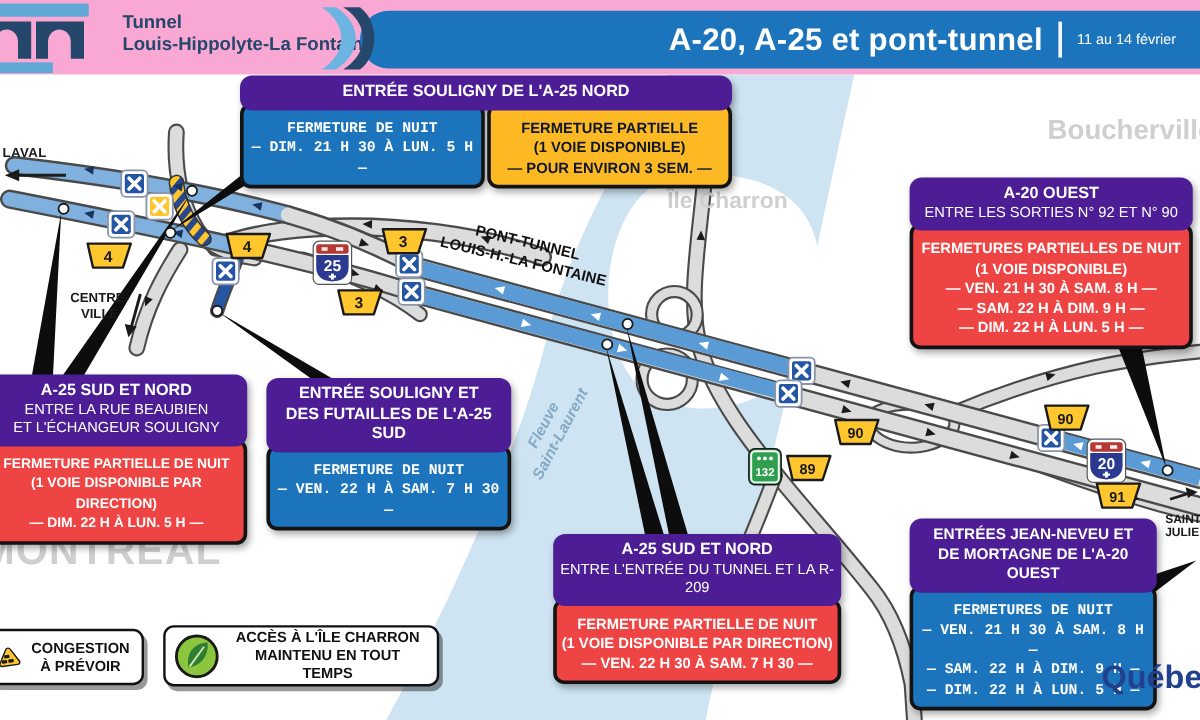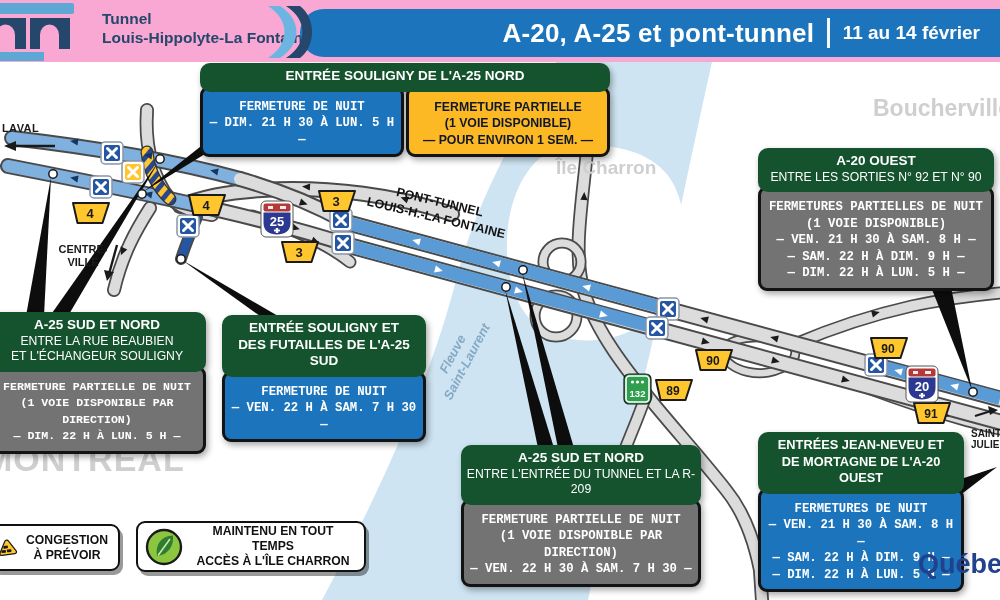--- a/index.html
+++ b/index.html
@@ -7,46 +7,46 @@
           font-family:"Liberation Sans",sans-serif;}
   
   .hdr{position:absolute;left:0;top:0;width:1000px;height:62px;background:#f9a8d4;z-index:6;}
   .hdr-title{position:absolute;left:102px;top:9px;color:#24476B;font-weight:bold;
              font-size:15.5px;line-height:19px;}
   .hdr-bar{position:absolute;left:300px;top:9px;width:700px;height:48px;background:#1C75BC;
            border-radius:26px 0 0 26px;display:flex;align-items:center;justify-content:flex-end;
            gap:13px;padding-right:20px;box-sizing:border-box;color:#fff;}
   .hdr-bar .t{font-weight:bold;font-size:26px;letter-spacing:.2px;}
   .hdr-bar .vr{width:2.5px;height:30px;background:#fff;opacity:.95;}
-  .hdr-bar .d{font-size:19px;font-weight:bold;}
+  .hdr-bar .d{font-size:12px;font-weight:normal;}
   
   .ml{position:absolute;font-weight:bold;z-index:2;}
   .gray{color:#CFCFCF;}
   .lbl-laval{left:2px;top:122px;font-size:11px;color:#1A1A1A;letter-spacing:.4px;}
   .lbl-cv{left:52px;top:243px;width:62px;font-size:11px;color:#1A1A1A;text-align:center;line-height:13px;}
   .lbl-mtl{left:-16px;top:440px;font-size:34px;letter-spacing:1px;}
   .lbl-bou{left:873px;top:95px;font-size:23px;}
   .lbl-ile{left:556px;top:157px;font-size:19px;}
   .lbl-pt{left:352px;top:194px;width:172px;text-align:center;font-size:12.5px;line-height:16px;
           color:#111;transform:rotate(13.5deg);}
   .lbl-fl{left:390px;top:342px;width:140px;text-align:center;font-size:13px;line-height:16px;
           color:#85A9C4;font-style:italic;transform:rotate(-62deg);}
   .lbl-sj{left:971px;top:428px;width:46px;font-size:10px;line-height:11px;color:#1A1A1A;}
   .lbl-qc{left:918px;top:549px;font-size:27px;color:#21418F;z-index:6;}
   
   .co{position:absolute;z-index:5;filter:drop-shadow(2px 3px 3px rgba(0,0,0,.35));}
-  .co-h{position:relative;z-index:2;background:#14532d;color:#fff;text-align:center;
+  .co-h{position:relative;z-index:2;background:#4c1d95;color:#fff;text-align:center;
         border-radius:10px;padding:5px 4px 7px;}
   .co-h .t1{font-weight:bold;font-size:13.5px;line-height:16.5px;}
   .co-h .t2{font-weight:normal;font-size:12.2px;line-height:15.5px;}
   .co-b{position:relative;z-index:1;border:3px solid #131313;border-radius:9px;margin-top:-6px;
         padding:10px 3px 6px;text-align:center;color:#fff;font-weight:bold;}
   .co-b div{font-size:12.3px;line-height:16.5px;}
   .co-b.dark{background:#1C75BC;font-family:Liberation Mono, monospace;}
-  .co-b.light{background:#737373;font-family:Liberation Mono, monospace;}
+  .co-b.light{background:#ef4444;}
   .co-b.yellow{background:#FDB924;color:#0f172a;}
   .co-row{display:flex;gap:2px;}
   .co-row .co-b{flex:1;display:flex;flex-direction:column;justify-content:center;}
   
   .lg{position:absolute;background:#fff;border:2.5px solid #111;border-radius:9px;display:flex;
       align-items:center;gap:8px;padding:4px 10px 4px 6px;box-shadow:3px 4px 0 rgba(0,0,0,.4);
       z-index:4;box-sizing:border-box;}
   .lg .txt{font-weight:bold;font-size:12.2px;line-height:15px;color:#111;text-align:center;flex:1;}
   .map-svg{position:absolute;left:0;top:0;z-index:1;font-family:"Liberation Sans",sans-serif;}
   .logo-svg{position:absolute;left:-14px;top:2px;z-index:7;}
@@ -357,21 +357,21 @@
       <div class="t1">ENTRÉE SOULIGNY DE L'A-25 NORD</div>
     </div>
     <div class="co-row">
       <div class="co-b dark">
         <div>FERMETURE DE NUIT</div>
         <div>— DIM. 21 H 30 À LUN. 5 H —</div>
       </div>
       <div class="co-b yellow">
         <div>FERMETURE PARTIELLE</div>
         <div>(1 VOIE DISPONIBLE)</div>
-        <div>— POUR ENVIRON 1 SEM. —</div>
+        <div>— POUR ENVIRON 3 SEM. —</div>
       </div>
     </div>
   </div>
 
   <div class="co" style="left:758px;top:148px;width:236px;">
     <div class="co-h">
       <div class="t1">A-20 OUEST</div>
       <div class="t2">ENTRE LES SORTIES N° 92 ET N° 90</div>
     </div>
     <div class="co-b light">
@@ -447,18 +447,18 @@
     </div>
   </div>
 
   <div class="lg" style="left:136px;top:521px;width:230px;height:51px;">
     <svg width="40" height="40" viewBox="0 0 40 40">
       <circle cx="20" cy="20" r="17" fill="#8CC63F" stroke="#1A1A1A" stroke-width="2.4"></circle>
       <path d="M13,29 C11,18 17,9 29,8.5 C30,19 24,27.5 14,29 Z" fill="#2E7D32"></path>
       <path d="M14,28.5 L26,12" stroke="#CDE9A5" stroke-width="1.6" fill="none"></path>
     </svg>
     <div class="txt">
+      <div>ACCÈS À L'ÎLE CHARRON</div>
       <div>MAINTENU EN TOUT TEMPS</div>
-      <div>ACCÈS À L'ÎLE CHARRON</div>
     </div>
   </div>
 
 </div>
 
 </body></html>

